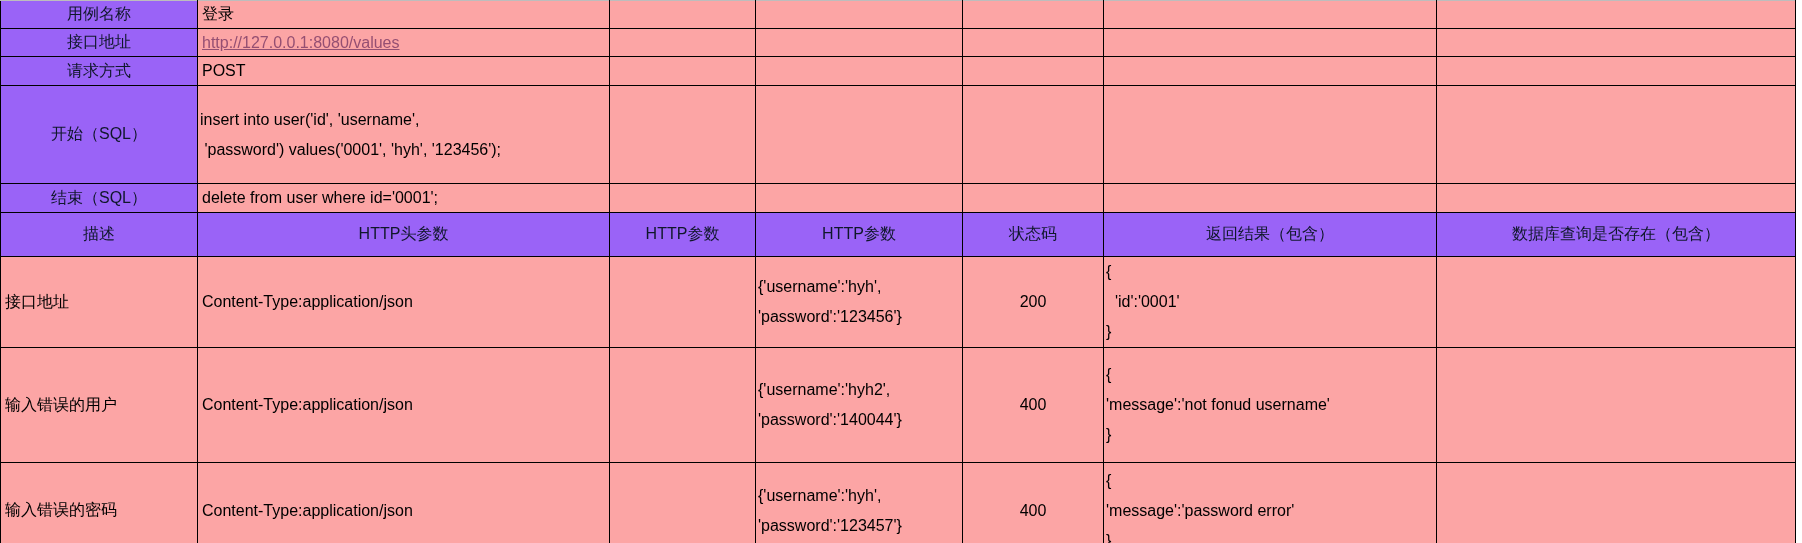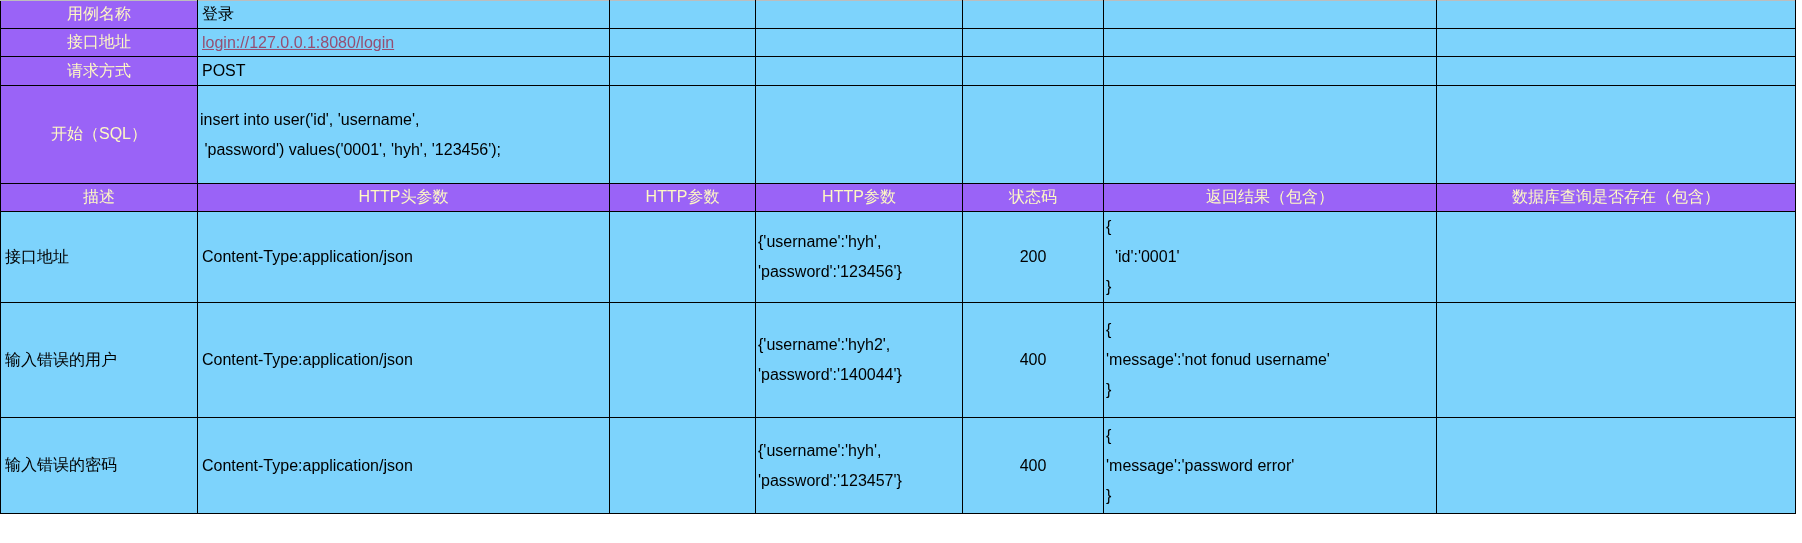--- a/index.html
+++ b/index.html
@@ -21,33 +21,33 @@
     overflow: hidden;
     word-wrap: break-word;
   }
   tr.r1 > td { border-top: 1px solid #bdbdbd; }
   
   tr.r1 { height: 28px; }
   tr.r2 { height: 28px; }
   tr.r3 { height: 29px; padding-left: 44px; }
   tr.r4 { height: 98px; padding-left: 16px; }
   tr.r5 { height: 29px; }
-  tr.r6 { height: 28px; }
+  tr.r6 { height: 44px; }
   tr.r7 { height: 87px; }
   tr.r8 { height: 115px; }
   tr.r9 { height: 96px; }
 
   .lbl, .hdr {
     background: var(--purple, #9a63f7);
-    color: #fef9c3;
+    color: #0f172a;
     text-align: center;
     padding: 0 2px;
     white-space: nowrap;
   }
-  .val { text-align: left; background: #7dd3fc; }
+  .val { text-align: left; background: #fca5a5; }
   .pre { white-space: pre-wrap; line-height: 30px; padding: 0 2px; }
   .ctr { text-align: center; margin-left: 37px; }
   .link {
     color: var(--link, #954f72);
     text-decoration: underline;
     cursor: pointer;
   }
 </style>
 </head>
 <body>
@@ -67,40 +67,49 @@
       <td class="lbl">用例名称</td>
       <td class="val">登录</td>
       <td class="val"></td>
       <td class="val"></td>
       <td class="val"></td>
       <td class="val"></td>
       <td class="val"></td>
     </tr>
     <tr class="r2">
       <td class="lbl">接口地址</td>
-      <td class="val"><span class="link">login://127.0.0.1:8080/login</span></td>
+      <td class="val"><span class="link">http://127.0.0.1:8080/values</span></td>
       <td class="val"></td>
       <td class="val"></td>
       <td class="val"></td>
       <td class="val"></td>
       <td class="val"></td>
     </tr>
     <tr class="r3">
       <td class="lbl">请求方式</td>
       <td class="val">POST</td>
       <td class="val"></td>
       <td class="val"></td>
       <td class="val"></td>
       <td class="val"></td>
       <td class="val"></td>
     </tr>
     <tr class="r4">
       <td class="lbl">开始（SQL）</td>
       <td class="val pre">insert into user('id', 'username',
  'password') values('0001', 'hyh', '123456');</td>
+      <td class="val"></td>
+      <td class="val"></td>
+      <td class="val"></td>
+      <td class="val"></td>
+      <td class="val"></td>
+    </tr>
+    <tr class="r5">
+      <td class="lbl">结束（SQL）</td>
+      <td class="val">delete from user where id='0001';</td>
       <td class="val"></td>
       <td class="val"></td>
       <td class="val"></td>
       <td class="val"></td>
       <td class="val"></td>
     </tr>
     <tr class="r6">
       <td class="hdr">描述</td>
       <td class="hdr">HTTP头参数</td>
       <td class="hdr">HTTP参数</td>

